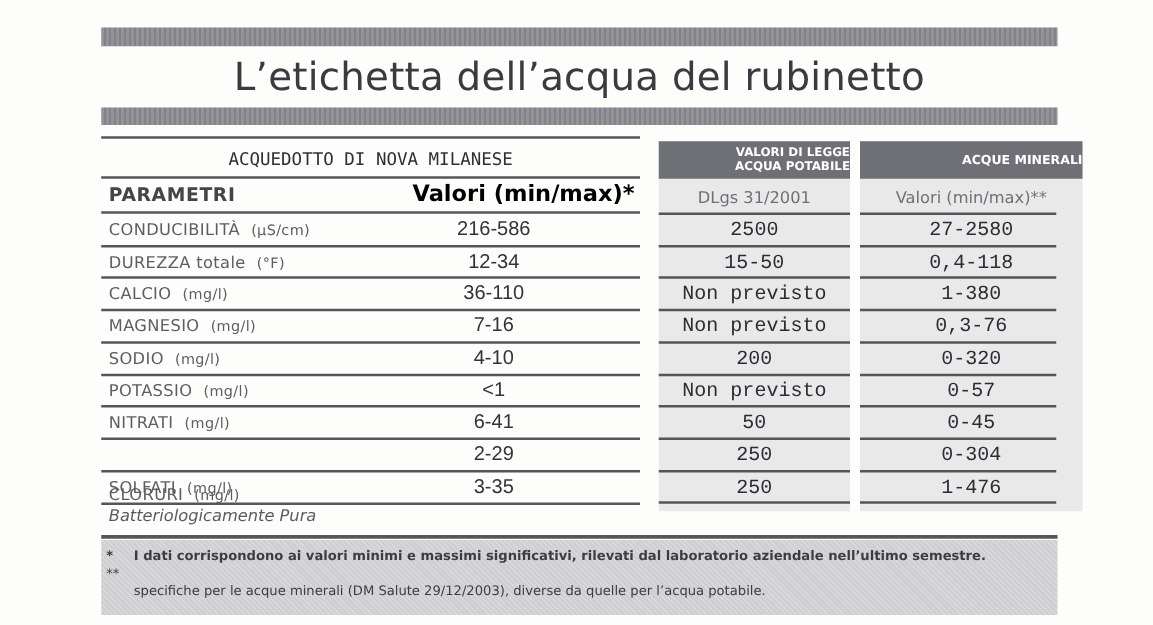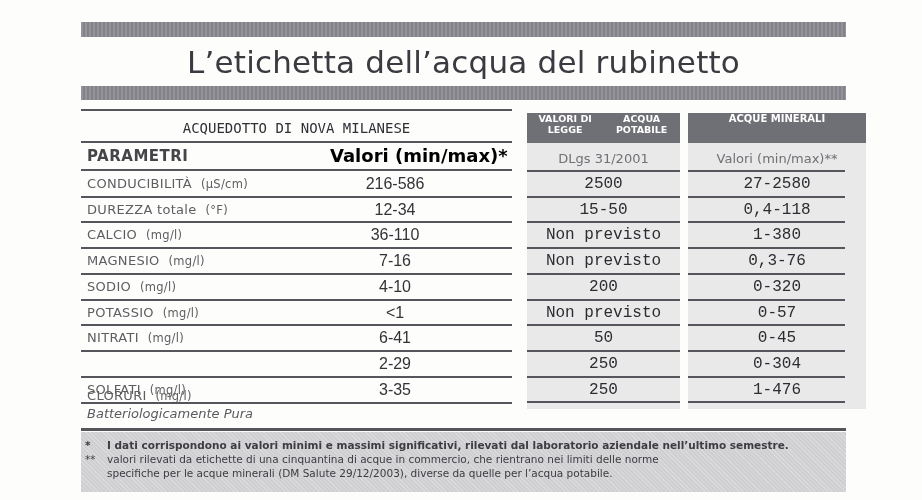--- a/index.html
+++ b/index.html
@@ -22,21 +22,21 @@
       text-align: center; font-family: "DejaVu Sans Mono", monospace; font-size: 14px; line-height: 24px; color: #2f2f36; }
     .param-head { position: absolute; left: 87px; top: 144px; font-size: 15px; font-weight: bold; line-height: 24px; color: #444449; letter-spacing: 0.5px; }
     .valori-head { position: absolute; left: 330px; top: 144px; font-size: 18px; font-weight: bold; line-height: 24px; color: #000000; }
 
     .param { left: 87px; font-size: 13px; color: #5d5d62; letter-spacing: 0.3px; }
     .val { left: 330px; width: 130px; text-align: center; font-family: "Liberation Sans", sans-serif; font-size: 16px; color: #333338; }
 
     
     .col-bg { position: absolute; top: 113px; height: 296px; background: #e9e9ea; }
     .col-head { position: absolute; top: 113px; height: 30px; background: #6f6f76; color: #fff;
-      text-align: center; font-weight: bold; font-size: 9.5px; line-height: 11px; display: flex; align-items: flex-start; justify-content: center; }
+      text-align: center; font-weight: bold; font-size: 9.5px; line-height: 11px; display: flex; align-items: flex-end; justify-content: center; flex-direction: column; }
     .col-sub { position: absolute; top: 147px; height: 24px; text-align: center; font-size: 13px; line-height: 24px; color: #707075; }
     .mid { left: 527px; width: 153px; }
     .right { left: 688px; width: 178px; }
     .mv { text-align: center; font-family: "Liberation Mono", monospace; font-size: 16px; color: #2c2c31; }
     .rv { text-align: center; font-family: "Liberation Mono", monospace; font-size: 16px; color: #2c2c31; }
 
     .batterio { position: absolute; left: 87px; top: 404px; font-style: italic; font-size: 13px; color: #5a5a60; line-height: 20px; }
 
     .notes { position: absolute; left: 81px; top: 432px; width: 765px; height: 60px; background: #d6d6d8;
       background-image: repeating-linear-gradient(45deg, rgba(255,255,255,0.10) 0 1px, rgba(0,0,0,0.03) 1px 3px); }
@@ -188,18 +188,17 @@
 <div class="rule" style="left:81px;width:431px;top:402px;"></div>
 <div class="batterio">Batteriologicamente Pura</div>
 
 <div class="notes">
   <div class="note" style="left:26px;top:6px;">
     <span class="mark">*</span>
     <span>I dati corrispondono ai valori minimi e massimi significativi, rilevati dal laboratorio aziendale nell’ultimo semestre.</span>
   </div>
   <div class="note" style="left:26px;top:20px;font-weight:normal;">
     <span class="mark">**</span>
-    <span>valori rilevati da etichette di una cinquantina di acque in commercio, che rientrano nei limiti delle norme</span>
   </div>
   <div class="note" style="left:26px;top:34px;font-weight:normal;">
     <span>specifiche per le acque minerali (DM Salute 29/12/2003), diverse da quelle per l’acqua potabile.</span>
   </div>
 </div>
 
 </body></html>

